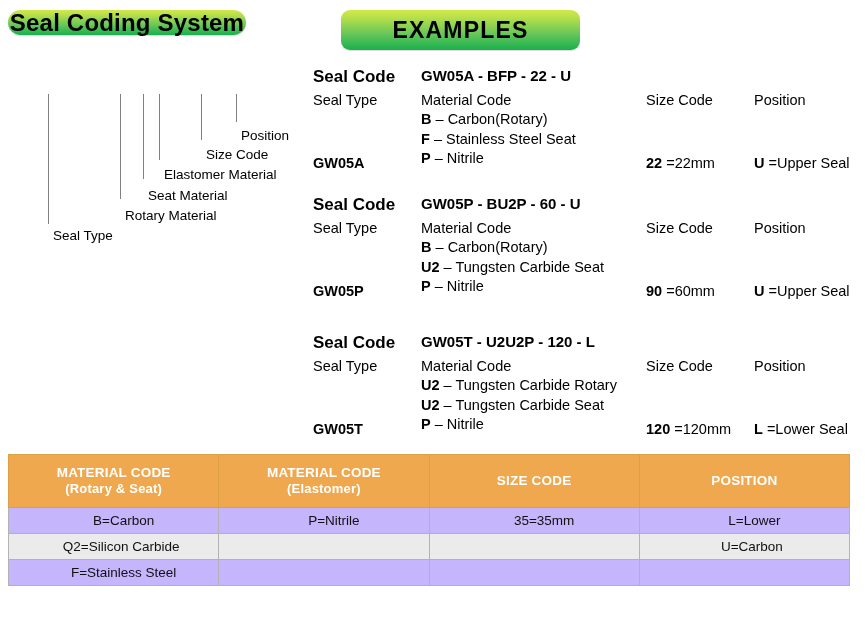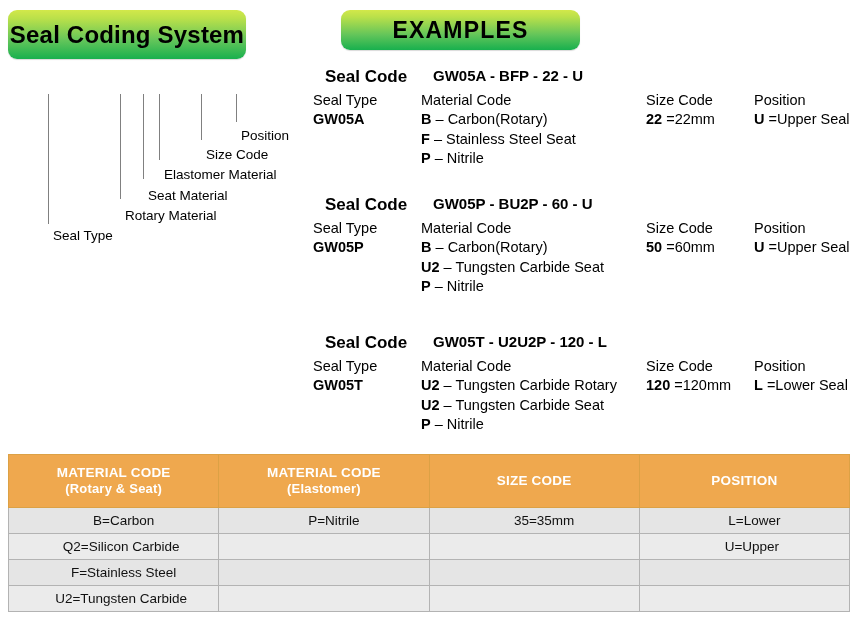--- a/index.html
+++ b/index.html
@@ -22,21 +22,21 @@
     display:flex;align-items:center;justify-content:center;
     box-shadow:0 1px 1px rgba(0,0,0,.15);
   }
   .banner span{
     font-weight:bold;
     font-size:25px;
     letter-spacing:.2px;
     color:#000;
     white-space:nowrap;
   }
-  #banner-title{left:8px;top:10px;width:238px;height:49px;}
+  #banner-title{left:8px;top:10px;width:238px;height:25px;border-radius:15px;}
   #banner-title span{font-size:24px;}
   #banner-examples{left:313px;top:10px;width:239px;height:40px;margin-left:28px;}
   #banner-examples span{font-size:23px;letter-spacing:1.2px;}
 
   
   #code-string{
     position:absolute;left:14px;top:66px;
     font-size:25px;font-weight:bold;white-space:nowrap;
     letter-spacing:-.2px;
   }
@@ -49,31 +49,31 @@
     position:absolute;
     font-size:13.5px;
     color:#000;
     white-space:nowrap;
   }
 
   
   .example{position:absolute;left:313px;}
   .ex-row{display:flex;}
   .ex-title{
-    font-size:17px;font-weight:bold;white-space:nowrap;margin-left:12px;
+    font-size:17px;font-weight:bold;white-space:nowrap;
   }
   .ex-code{
     font-size:15px;font-weight:bold;white-space:nowrap;
   }
   .col-a{width:108px;flex:none;}
   .col-b{width:225px;flex:none;}
   .col-c{width:108px;flex:none;}
   .col-d{width:130px;flex:none;}
   .lbl{font-size:14.5px;white-space:nowrap;line-height:19px;}
-  .val{font-size:14.5px;white-space:nowrap;line-height:19px;}
+  .val{font-size:14.5px;white-space:nowrap;line-height:19px;margin-top:44px;}
   .val b,.lbl b{font-weight:bold;}
   .mat-line{font-size:14.5px;line-height:19.5px;white-space:nowrap;}
   .mat-line b{font-weight:bold;}
   .head-row{margin-bottom:1px;}
   .sub-row{margin-bottom:0px;}
 
   
   #code-table{
     position:absolute;left:8px;top:454px;width:842px;
     border-collapse:collapse;
@@ -93,21 +93,21 @@
     line-height:16px;
     letter-spacing:.2px;
     border:1px solid #dca145;
   }
   #code-table th .sub{display:block;font-size:13px;}
   #code-table td{
     height:25px;
     font-size:13.5px;
     color:#111;
   }
-  #code-table tr.odd td{background:#e5e5e5;padding-left:20px;}
+  #code-table tr.odd td{background:#c4b5fd;padding-left:20px;}
   #code-table tr.even td{background:#ebebeb;padding-left:15px;}
 </style>
 </head>
 <body>
 
 <div class="page">
 
   <div class="banner" id="banner-title">
     <span>Seal Coding System</span>
   </div>
@@ -165,21 +165,21 @@
       <div class="col-c lbl">Size Code</div>
       <div class="col-d lbl">Position</div>
     </div>
     <div class="ex-row">
       <div class="col-a val"><b>GW05P</b></div>
       <div class="col-b">
         <div class="mat-line"><b>B</b> <span>–</span> <span>Carbon(Rotary)</span></div>
         <div class="mat-line"><b>U2</b> <span>–</span> <span> Tungsten Carbide Seat</span></div>
         <div class="mat-line"><b>P</b> <span>–</span> <span>Nitrile</span></div>
       </div>
-      <div class="col-c val"><b>50</b> <span>=60mm</span></div>
+      <div class="col-c val"><b>90</b> <span>=60mm</span></div>
       <div class="col-d val"><b>U</b> <span>=Upper Seal</span></div>
     </div>
   </div>
 
   <div class="example" style="top:333px;">
     <div class="ex-row head-row">
       <div class="col-a ex-title">Seal Code</div>
       <div class="ex-code">GW05T - U2U2P - 120 - L</div>
     </div>
     <div class="ex-row sub-row" style="margin-top:4px;">
@@ -225,30 +225,24 @@
       <tr class="odd">
         <td>B=Carbon</td>
         <td>P=Nitrile</td>
         <td>35=35mm</td>
         <td>L=Lower</td>
       </tr>
       <tr class="even">
         <td>Q2=Silicon Carbide</td>
         <td></td>
         <td></td>
-        <td>U=Upper</td>
+        <td>U=Carbon</td>
       </tr>
       <tr class="odd">
         <td>F=Stainless Steel</td>
         <td></td>
         <td></td>
         <td></td>
       </tr>
-      <tr class="even">
-        <td>U2=Tungsten Carbide</td>
-        <td></td>
-        <td></td>
-        <td></td>
-      </tr>
     </tbody>
   </table>
 
 </div>
 
 </body></html>

